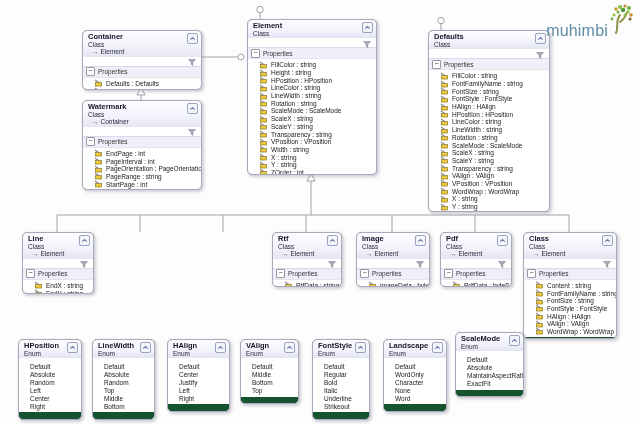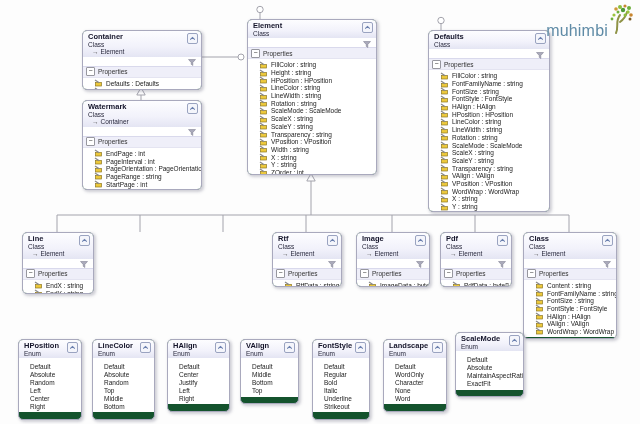--- a/index.html
+++ b/index.html
@@ -782,21 +782,21 @@
       </div>
   </div>
 
   <div class="box" style="left:92px;top:339px;width:61px;height:79px">
     <div class="hdr">
       <span class="btn">
           <svg width="7" height="7" viewBox="0 0 7 7">
             <path d="M1.2 4.6 L3.5 2.4 L5.8 4.6" fill="none" stroke="#6a7fae" stroke-width="1.1"></path>
           </svg>
         </span>
-      <div class="title">LineColor</div>
+      <div class="title">LineWidth</div>
       <div class="kind">Enum</div>
     </div>
     <div class="erows">
         <div class="mrow">
           <span class="mtext">Default</span>
         </div>
         <div class="mrow">
           <span class="mtext">Absolute</span>
         </div>
         <div class="mrow">

